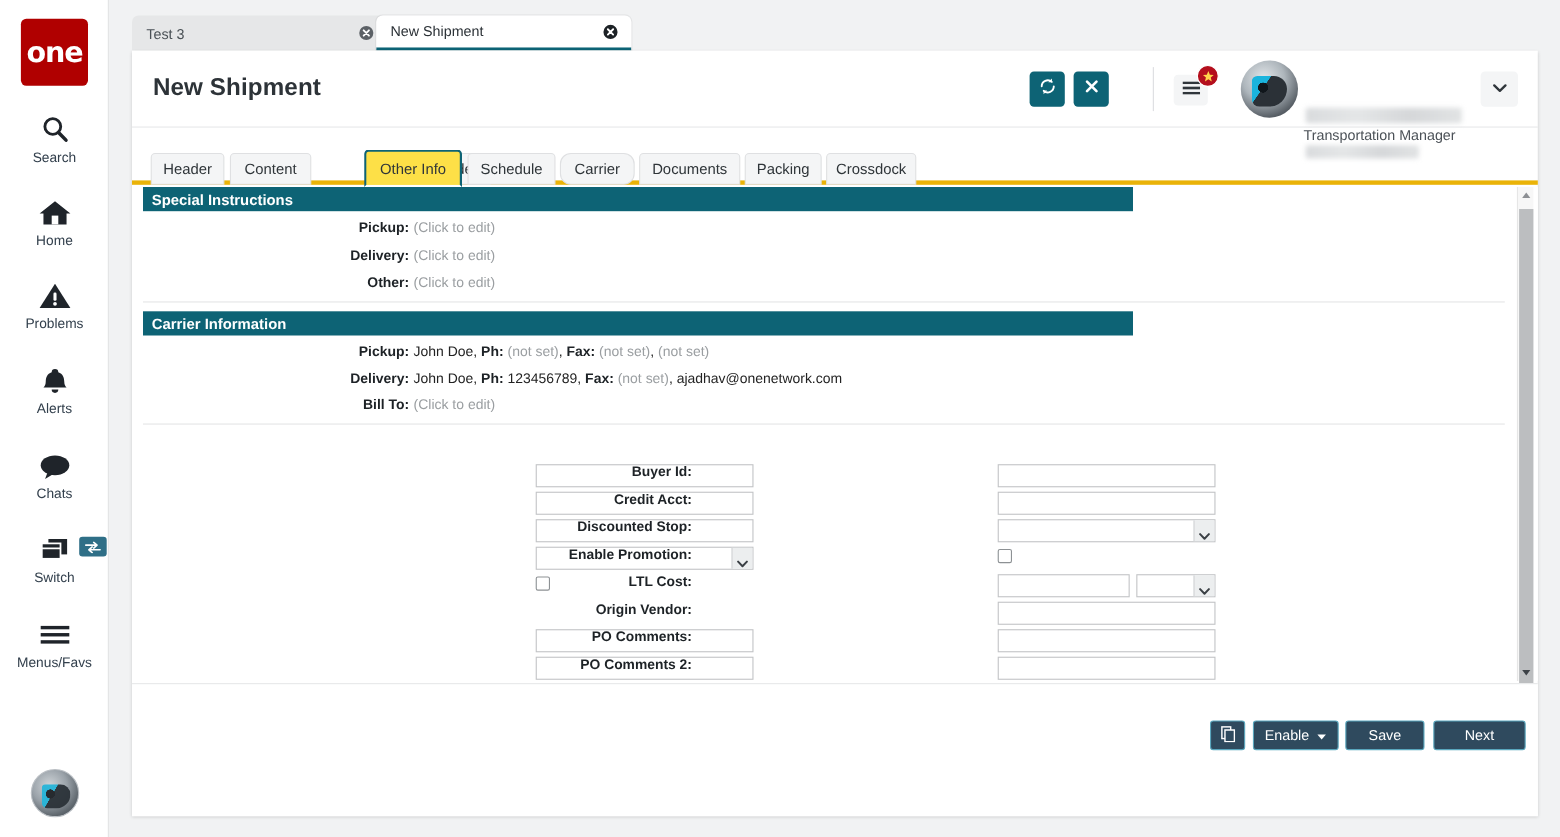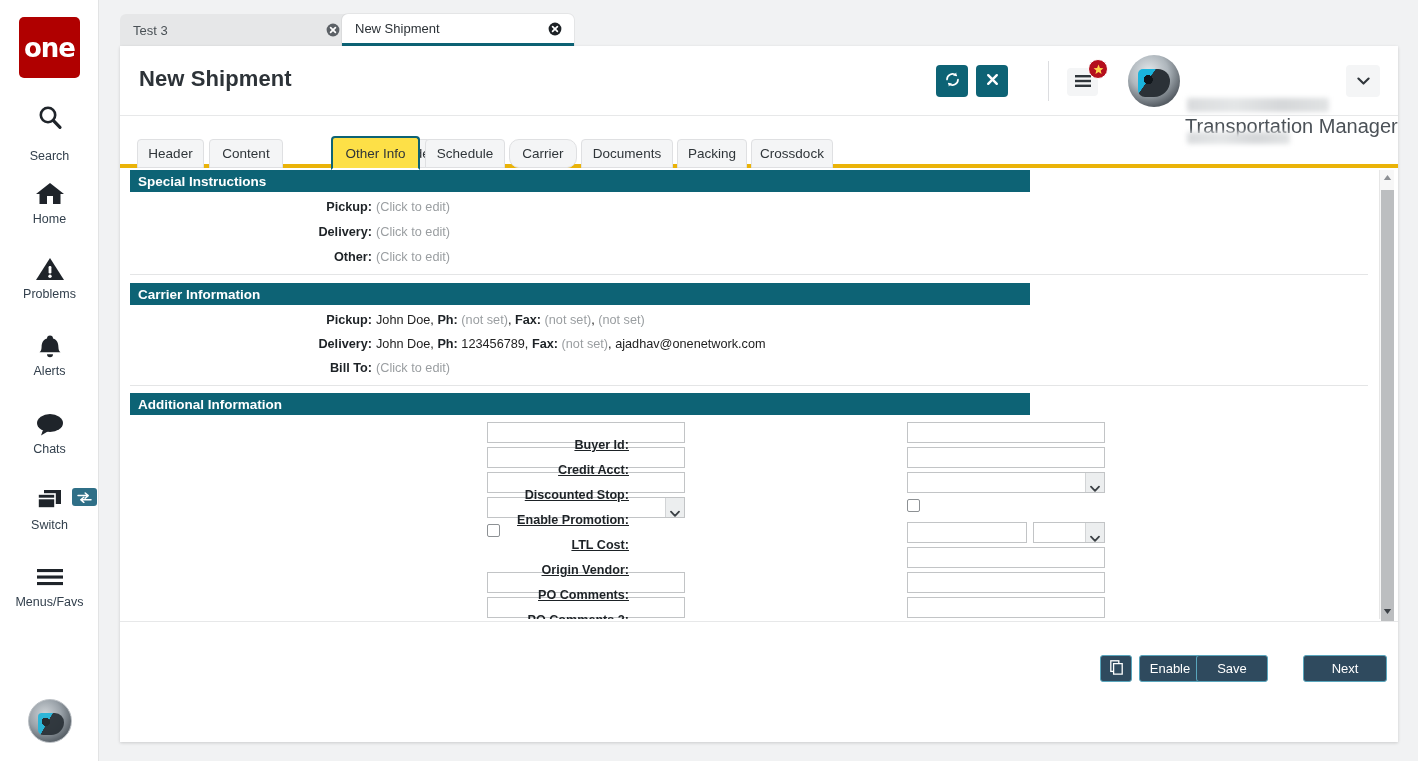--- a/index.html
+++ b/index.html
@@ -180,21 +180,21 @@
   .redact {
     position: absolute;
     background: linear-gradient(90deg,#d9dbdd,#e4e6e7,#d5d7d9,#e1e3e4);
     filter: blur(2.4px);
     border-radius: 2px;
   }
   #redact-name  { left: 1067px; top: 52px;  width: 142px; height: 14px; }
   #redact-org   { left: 1067px; top: 86px;  width: 103px; height: 12px; }
   #user-role {
     position: absolute; left: 1065px; top: 69px;
-    font-size: 20px; color: #4b5157;
+    font-size: 13px; color: #4b5157;
     white-space: nowrap;
   }
   #btn-user-menu {
     position: absolute; left: 1226px; top: 19px;
     width: 34px; height: 32px;
     background: #f4f5f6;
     border-radius: 4px;
     display:flex; align-items:center; justify-content:center;
     cursor: pointer;
   }
@@ -258,23 +258,23 @@
   .ro-val {
     position: absolute; left: 4px; top: 0;
     white-space: nowrap;
   }
   .muted { color: #9a9ea1; }
   .b { font-weight: 700; color: #1d2226; }
 
   
   .f-row { position: absolute; height: 21px; }
   .f-lbl {
-    position: absolute; top: 16px;
+    position: absolute; top: 0;
     font-size: 12.6px; font-weight: 700; color: #1d2226;
-    white-space: nowrap; text-align: right; text-decoration: underline;
+    white-space: nowrap; text-align: right;
   }
   .f-in {
     position: absolute; top: 0; height: 21px;
     background: #ffffff;
     border: 1px solid #c2c4c6;
     font-size: 12px;
     font-family: "Liberation Sans", sans-serif;
     padding: 0 4px;
     color: #222;
     outline: none;
@@ -341,33 +341,33 @@
     border: 1px solid #59a6bd;
     border-radius: 3px;
     color: #ffffff;
     font-size: 13px;
     display: flex; align-items: center; justify-content: center;
     cursor: pointer;
     font-family: "Liberation Sans", sans-serif;
   }
   #fbtn-copy   { left: 980px; width: 32px; }
   #fbtn-actions{ left: 1019px; width: 78px; gap: 7px; }
-  #fbtn-save   { left: 1076px; width: 72px; }
+  #fbtn-save   { left: 1103px; width: 72px; }
   #fbtn-next   { left: 1183px; width: 84px; }
 </style>
 </head>
 <body>
 
 <div id="left-rail">
 
   <div id="brand-logo">
     <span>one</span>
   </div>
 
-  <div class="rail-item" style="top:103px;gap:13px;">
+  <div class="rail-item" style="top:103px;">
     <div class="rail-ico">
       <svg width="28" height="28" viewBox="0 0 28 28">
           <circle cx="12" cy="11" r="7.2" fill="none" stroke="#1f242a" stroke-width="2.6"></circle>
           <line x1="17.2" y1="16.4" x2="24" y2="23.4" stroke="#1f242a" stroke-width="3.2" stroke-linecap="round"></line>
         </svg>
     </div>
     <div class="rail-label">Search</div>
   </div>
 
   <div class="rail-item" style="top:179px;">
@@ -577,23 +577,20 @@
       <div class="ro-row" style="top:167px; width:252px;">
         <span class="ro-lbl">Delivery:</span>
         <span class="ro-val" style="left:256px;"><span>John Doe, </span><span class="b">Ph:</span><span> 123456789, </span><span class="b">Fax:</span><span> </span><span class="muted">(not set)</span><span>, ajadhav@onenetwork.com</span></span>
       </div>
       <div class="ro-row" style="top:191px; width:252px;">
         <span class="ro-lbl">Bill To:</span>
         <span class="ro-val" style="left:256px;"><span class="muted">(Click to edit)</span></span>
       </div>
       <div class="sect-rule" style="top:215px;"></div>
 
-      <div class="sect-bar" style="top:223px;">
-        <span>Additional Information</span>
-      </div>
 
       <div id="addl-left">
           <div class="f-row" style="top: 252px; left: 0px; width: 565px;">
             <input class="f-in" type="text" style="left: 367px; width: 198px;">
           </div>
           <div class="f-row" style="top: 277px; left: 0px; width: 565px;">
             <input class="f-in" type="text" style="left: 367px; width: 198px;">
           </div>
           <div class="f-row" style="top: 302px; left: 0px; width: 565px;">
             <input class="f-in" type="text" style="left: 367px; width: 198px;">

